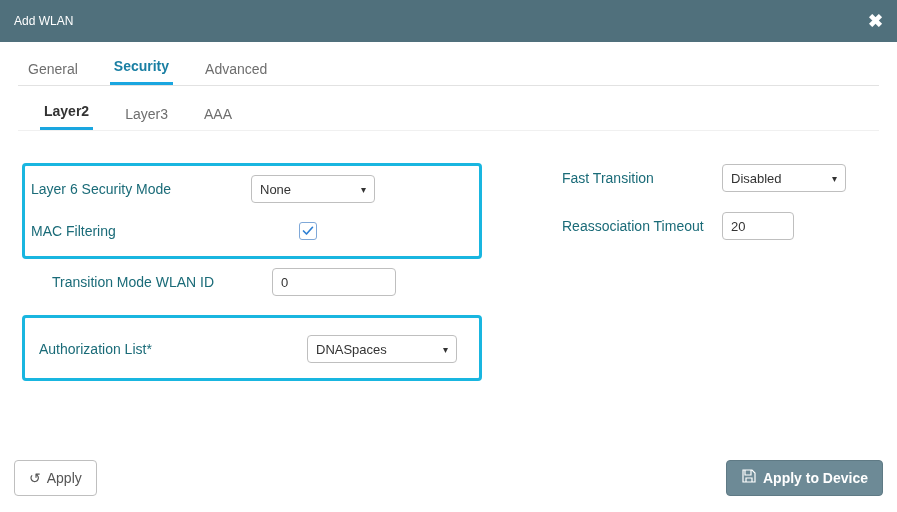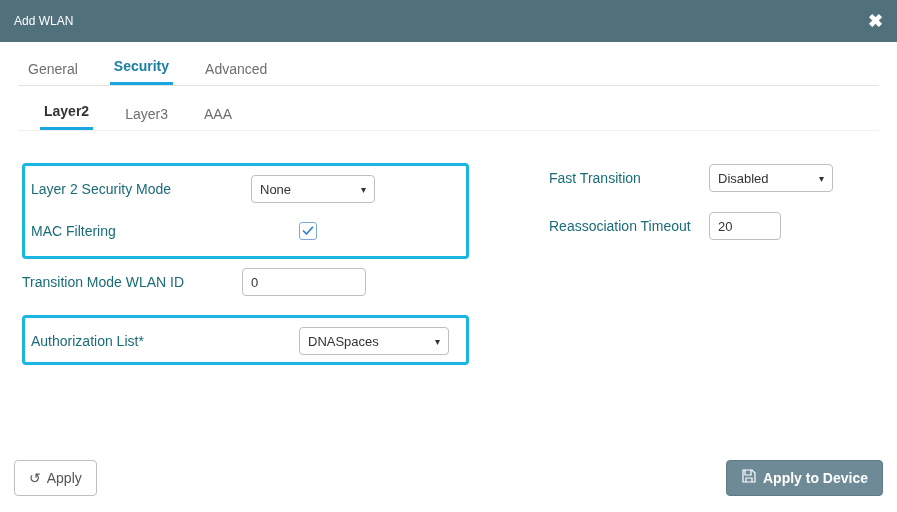--- a/index.html
+++ b/index.html
@@ -71,45 +71,45 @@
       <div class="tab">Layer3</div>
       <div class="tab">AAA</div>
     </div>
 
     <div class="columns">
 
       <div class="col">
 
         <div class="highlight-box">
           <div class="field">
-            <div class="label">Layer 2 Security Mode</div>
+            <div class="label">Layer 6 Security Mode</div>
             <div class="select-box">
               <span>None</span>
               <span class="select-caret">▾</span>
             </div>
           </div>
           <div class="field">
             <div class="label">MAC Filtering</div>
             <div class="checkbox checked">
               <svg viewBox="0 0 16 16">
                   <path d="M2 8 L6 12 L14 3" stroke="#2d7fd4" stroke-width="2.2" fill="none" stroke-linecap="round" stroke-linejoin="round"></path>
                 </svg>
             </div>
           </div>
         </div>
 
-        <div class="field" style="margin-top:6px;">
+        <div class="field" style="margin-top:6px;margin-left:30px;">
           <div class="label">Transition Mode WLAN ID</div>
           <div class="textbox">
             <span>0</span>
           </div>
         </div>
 
         <div class="highlight-box">
-          <div class="field" style="margin:0;">
+          <div class="field" style="margin:8px;">
             <div class="label">Authorization List*</div>
             <div class="select-box wide">
               <span>DNASpaces</span>
               <span class="select-caret">▾</span>
             </div>
           </div>
         </div>
 
       </div>
 

